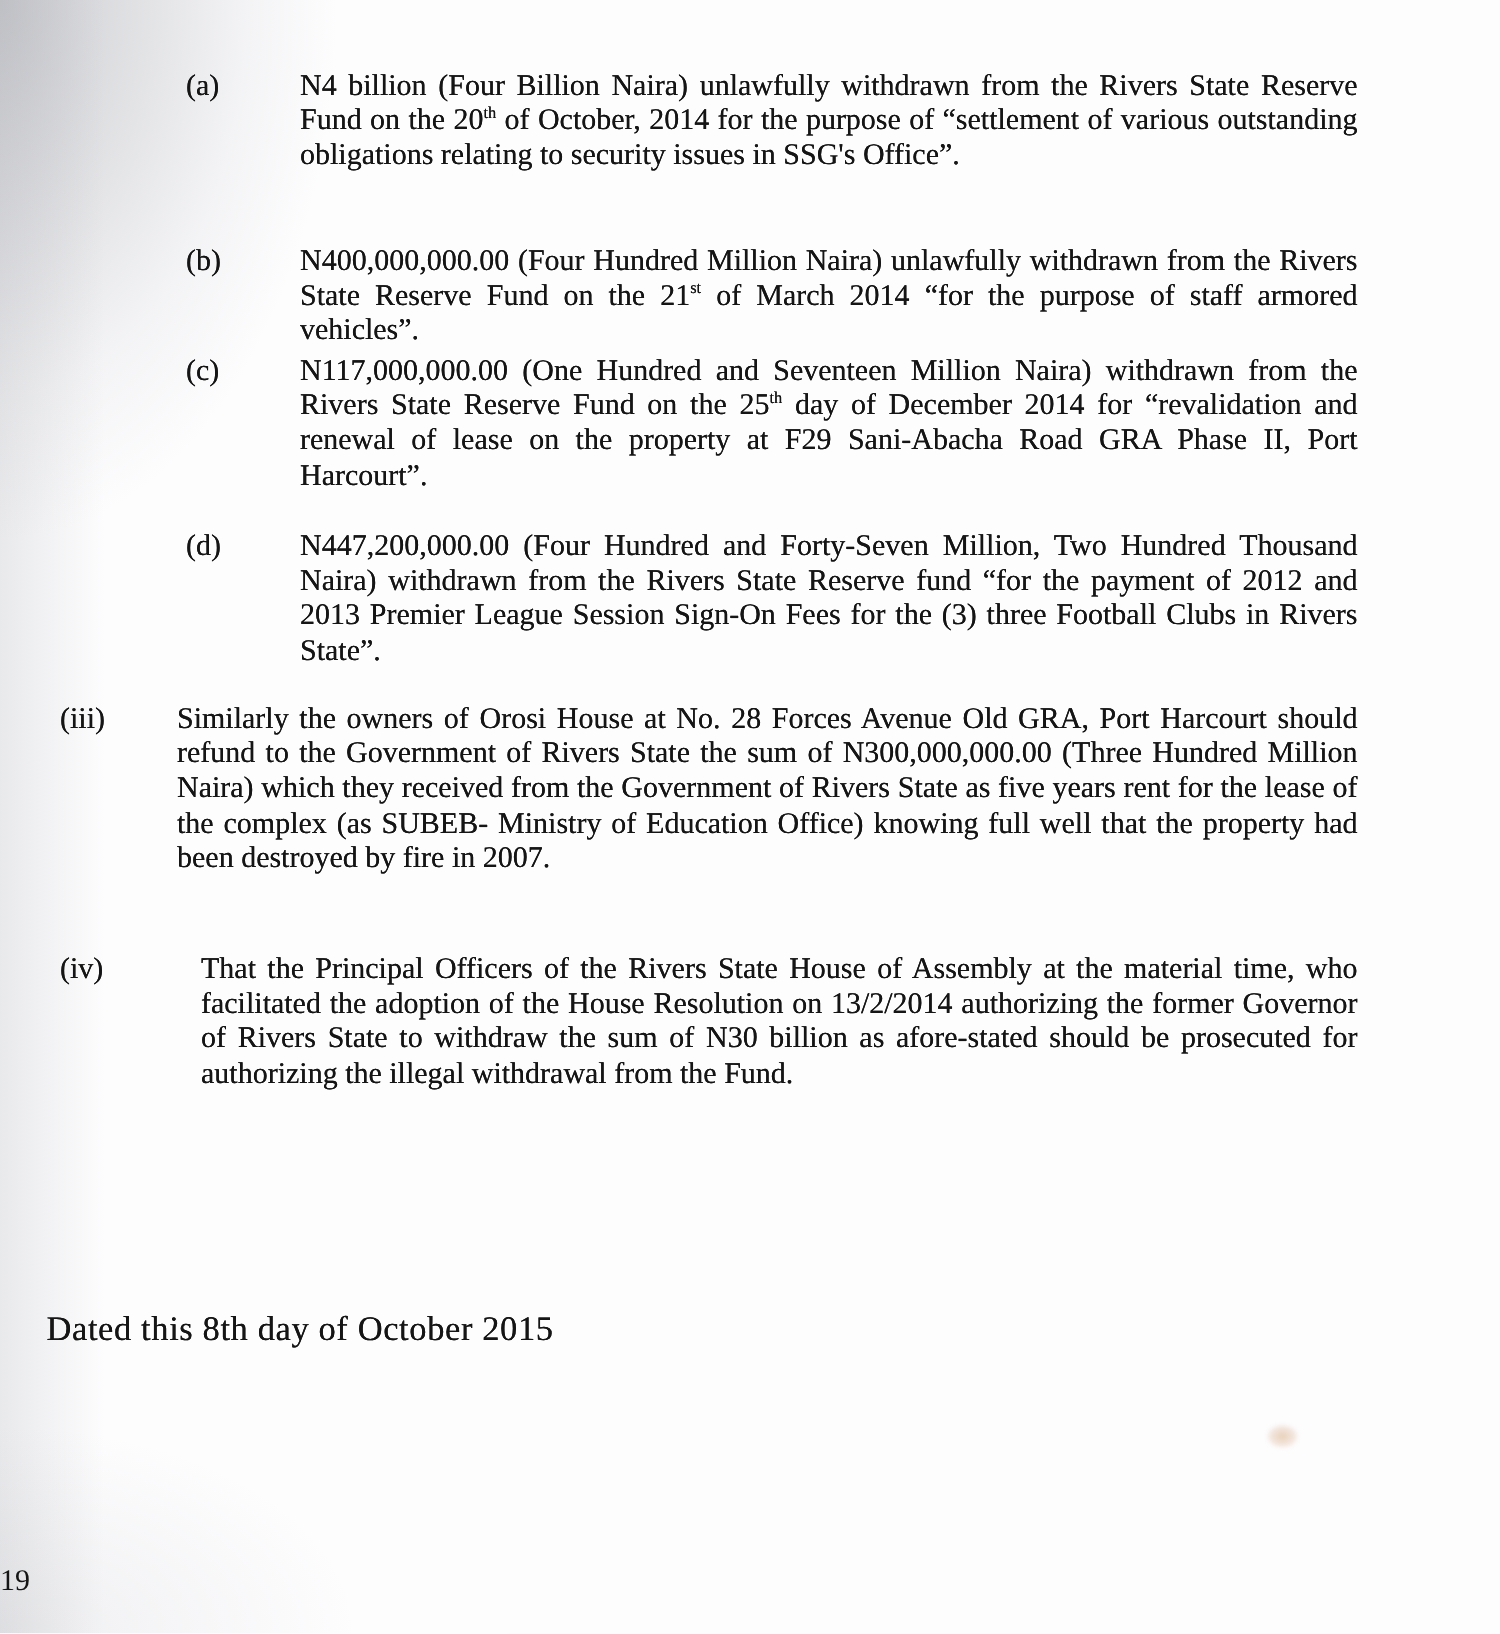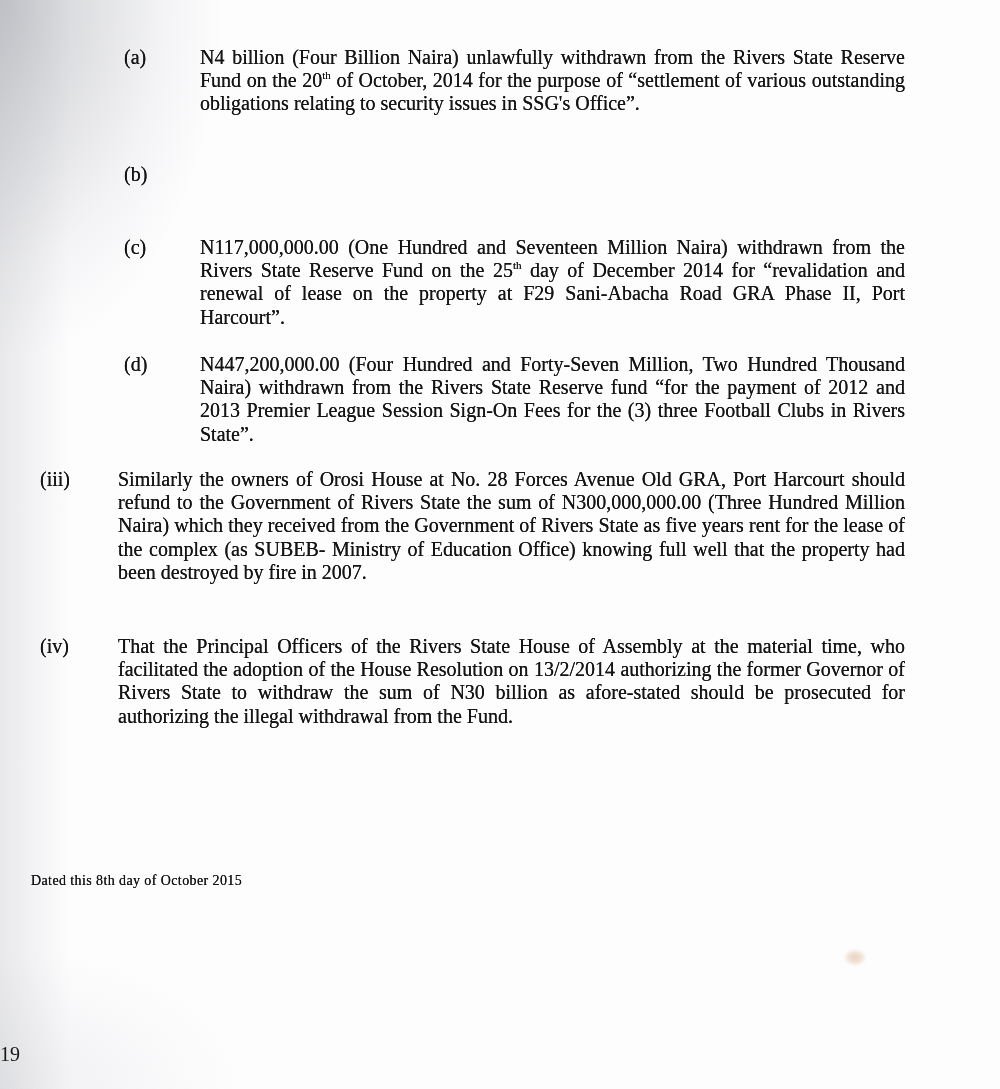--- a/index.html
+++ b/index.html
@@ -72,39 +72,39 @@
   .doc-item.sub .item-label { left: 124px; }
   .doc-item.sub .item-text { margin-left: 200px; }
   .doc-item.roman .item-label { left: 40px; }
   .doc-item.roman .item-text { margin-left: 118px; }
 
   #item-a   { top: 46px; }
   #item-b   { top: 163px; }
   #item-c   { top: 236px; }
   #item-d   { top: 353px; }
   #item-iii { top: 468px; }
-  #item-iv  { top: 635px; }
+  #item-iv  { top: 635px; padding-left: 16px; }
 
   sup.ord {
     font-size: 0.55em;
     line-height: 0;
     vertical-align: super;
     letter-spacing: 0;
   }
 
   .acceptance {
     position: absolute;
     top: 769px; left: 30px;
     font-size: 20.5px;
     text-shadow: 0 0 0.35px currentColor;
   }
   .dated {
     position: absolute;
     top: 873px; left: 31px;
-    font-size: 14px;
+    font-size: 23px;
     letter-spacing: 0.4px;
     text-shadow: 0 0 0.3px currentColor;
   }
   .page-number {
     position: absolute;
     top: 1043px; left: 0;
     width: 940px;
     font-size: 20px;
   }
 </style>
@@ -118,20 +118,21 @@
   <div class="shade-bottomleft"></div>
   <div class="smudge"></div>
 
   <div class="doc-item sub" id="item-a">
     <span class="item-label">(a)</span>
     <p class="item-text"><span>N4 billion (Four Billion Naira) unlawfully withdrawn from the Rivers State Reserve Fund on the 20</span><sup class="ord">th</sup><span> of October, 2014 for the purpose of “settlement of various outstanding obligations relating to security issues in SSG's Office”.</span></p>
   </div>
 
   <div class="doc-item sub" id="item-b">
     <span class="item-label">(b)</span>
+    <p class="item-text"><span>N400,000,000.00 (Four Hundred Million Naira) unlawfully withdrawn from the Rivers State Reserve Fund on the 21</span><sup class="ord">st</sup><span> of March 2014 “for the purpose of staff armored vehicles”.</span></p>
   </div>
 
   <div class="doc-item sub" id="item-c">
     <span class="item-label">(c)</span>
     <p class="item-text"><span>N117,000,000.00 (One Hundred and Seventeen Million Naira) withdrawn from the Rivers State Reserve Fund on the 25</span><sup class="ord">th</sup><span> day of December 2014 for “revalidation and renewal of lease on the property at F29 Sani-Abacha Road GRA Phase II, Port Harcourt”.</span></p>
   </div>
 
   <div class="doc-item sub" id="item-d">
     <span class="item-label">(d)</span>
     <p class="item-text"><span>N447,200,000.00 (Four Hundred and Forty-Seven Million, Two Hundred Thousand Naira) withdrawn from the Rivers State Reserve fund “for the payment of 2012 and 2013 Premier League Session Sign-On Fees for the (3) three Football Clubs in Rivers State”.</span><sup class="ord"></sup><span></span></p>

